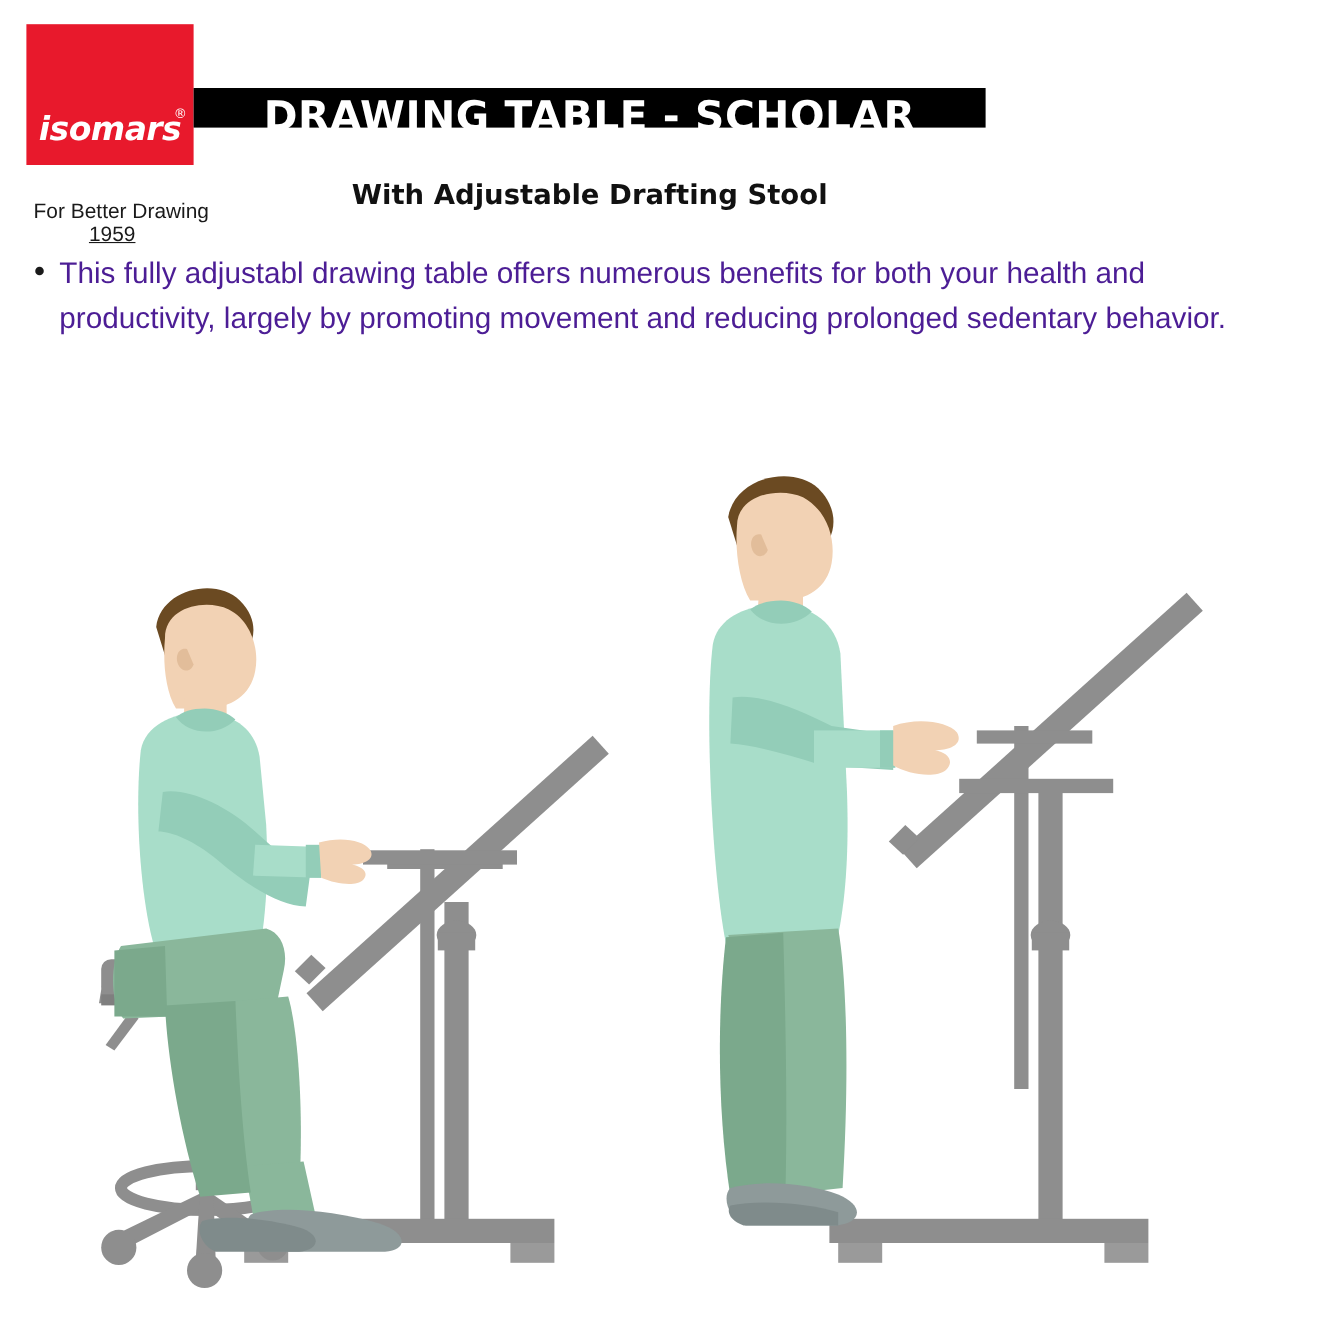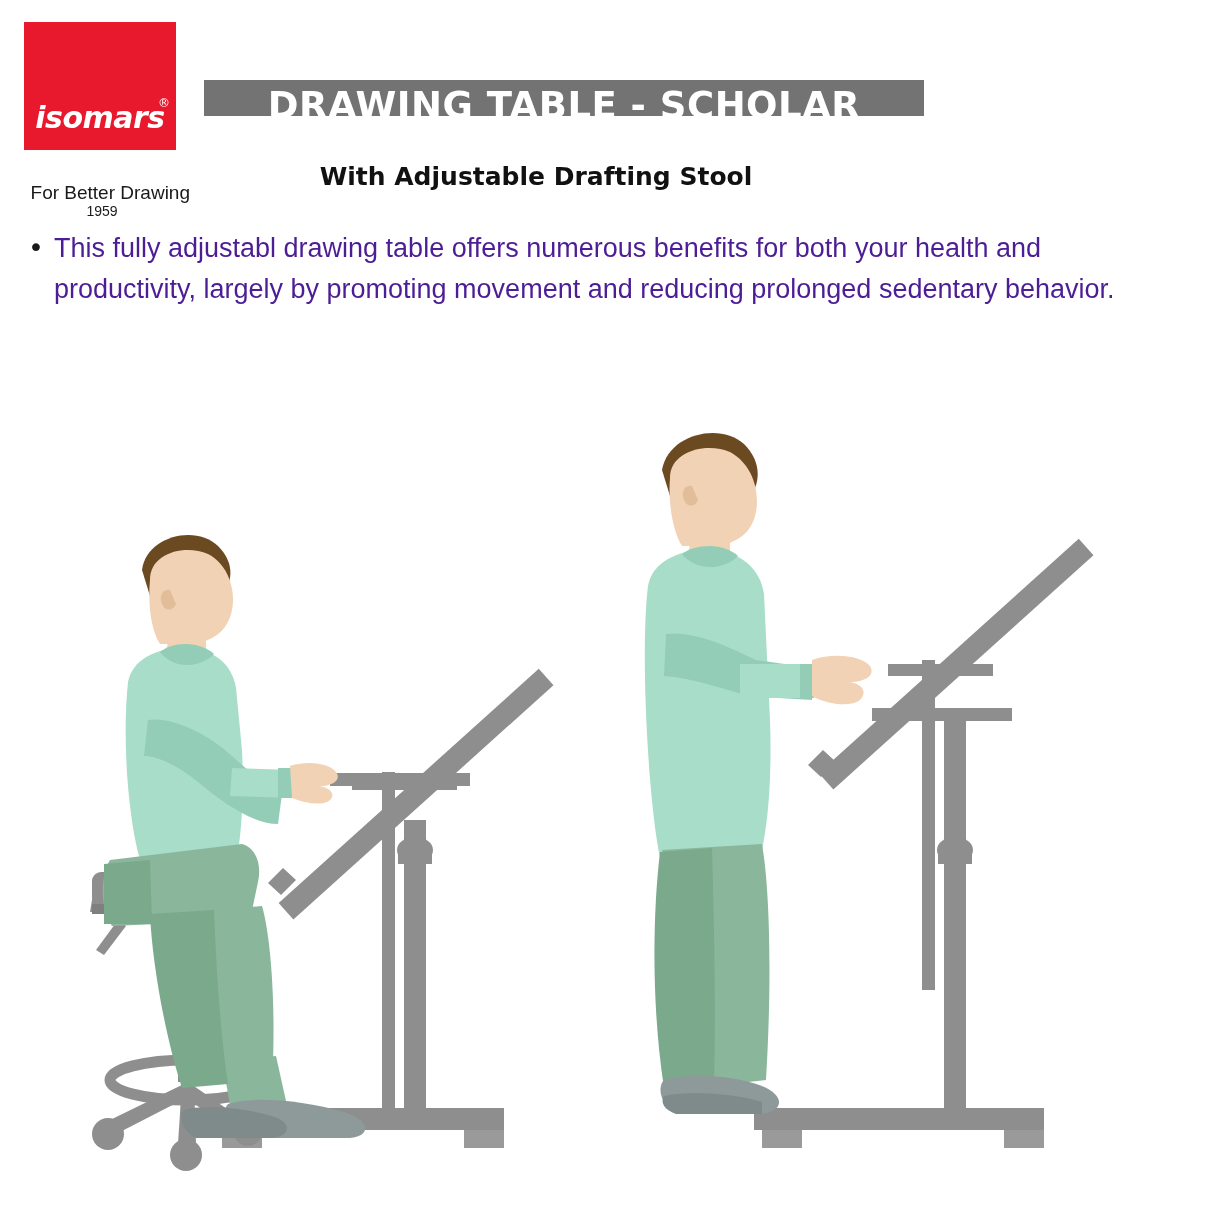--- a/index.html
+++ b/index.html
@@ -59,32 +59,32 @@
     font-size: 19px;
     color: #1a1a1a;
   }
   .logo-year {
     position: absolute;
     left: 14px;
     top: 203px;
     width: 176px;
     text-align: center;
     font-family: "Liberation Sans", sans-serif;
-    font-size: 14px;
+    font-size: 19px;
     color: #1a1a1a;
+    text-decoration: underline;
   }
 
   .title-bar {
     position: absolute;
     left: 176px;
     top: 80px;
     width: 720px;
     height: 36px;
-    background: #737373;
-    margin-left: 28px;
+    background: #000000;
   }
   .title-text {
     position: absolute;
     left: 0;
     top: 0;
     width: 720px;
     height: 52px;
     line-height: 52px;
     text-align: center;
     color: #ffffff;

